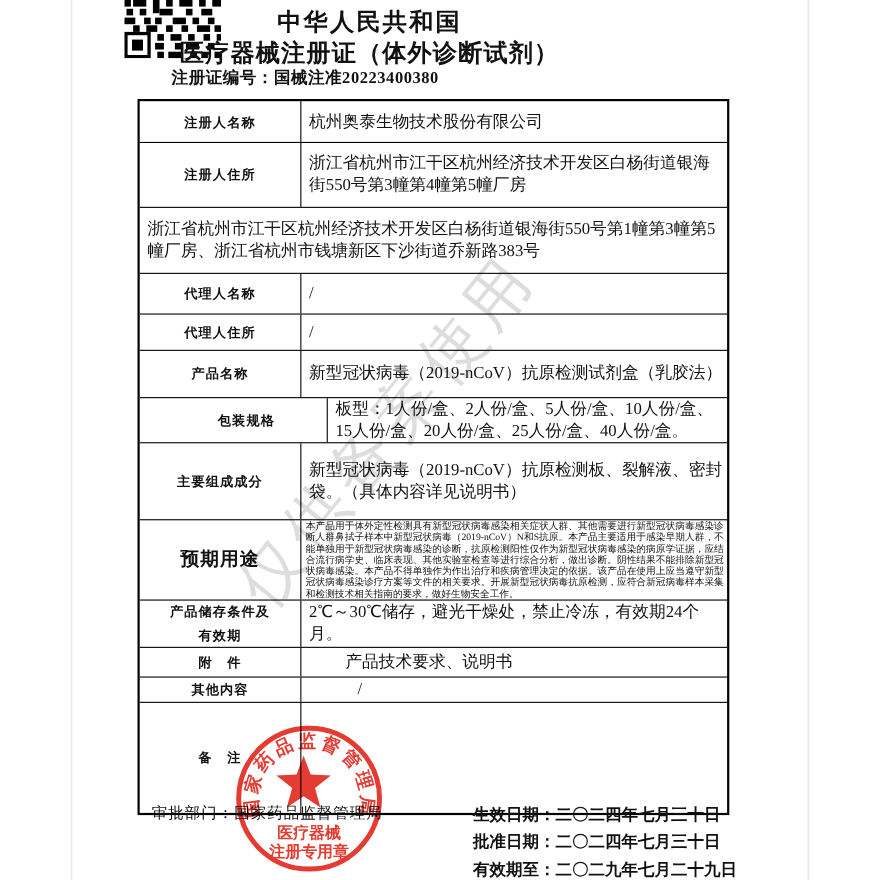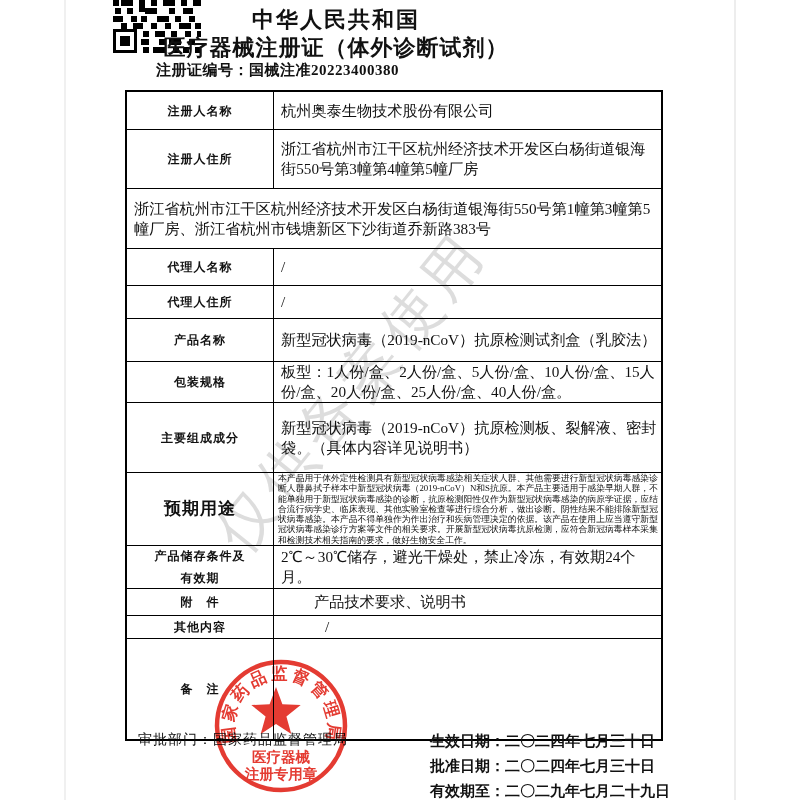--- a/index.html
+++ b/index.html
@@ -24,21 +24,21 @@
   .row:first-child{border-top:none;}
   .cell-label{width:147px;flex:0 0 147px;border-right:1.5px solid #000;box-sizing:border-box;
               display:flex;align-items:center;justify-content:center;text-align:center;
               font-family:"Liberation Sans","DejaVu Sans",sans-serif;font-weight:bold;
               font-size:12px;letter-spacing:1px;white-space:pre-line;line-height:22px;}
   .cell-value{flex:1;box-sizing:border-box;padding:2px 4px 2px 7px;
               display:flex;align-items:center;
               font-size:15.2px;line-height:20px;}
   .cell-value .txt{width:100%;font-family:Liberation Serif, serif;}
   .r1{height:37px;} .r2{height:59px;} .r3{height:60px;} .r4{height:37px;} .r5{height:33px;}
-  .r6{height:43px;} .r7{height:41px;} .r8{height:70px;} .r9{height:73px;} .r10{height:43px;}
+  .r6{height:43px;} .r7{height:41px;padding-left:24px;} .r8{height:70px;} .r9{height:73px;} .r10{height:43px;}
   .r11{height:27px;gap:33px;} .r12{height:23px;gap:44px;} .r13{height:101px;}
   .r9 .cell-value{font-size:8.8px;line-height:10.3px;padding:1px 3px 1px 4px;text-align:justify;}
   .r9 .cell-label{font-size:17px;}
 
   .watermark{position:absolute;left:352px;top:392px;transform:translate(-50%,-50%) rotate(-51deg);
              font-size:58px;letter-spacing:7px;white-space:nowrap;color:rgba(125,125,125,0.26);
              font-family:"Liberation Serif","DejaVu Serif",serif;pointer-events:none;}
 
   .footer-approval{position:absolute;left:138px;top:731px;font-size:14px;letter-spacing:1px;}
   .footer-dates{position:absolute;left:430px;top:729px;font-size:15px;line-height:25px;font-weight:600;}

